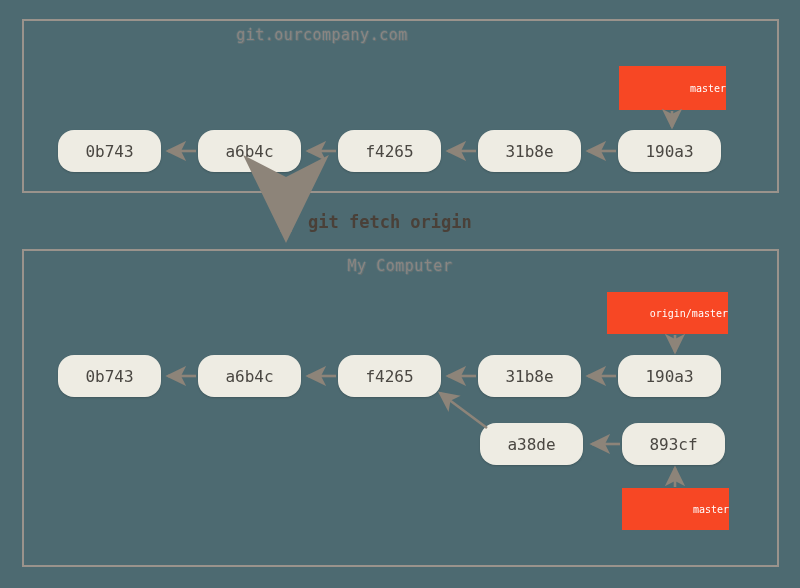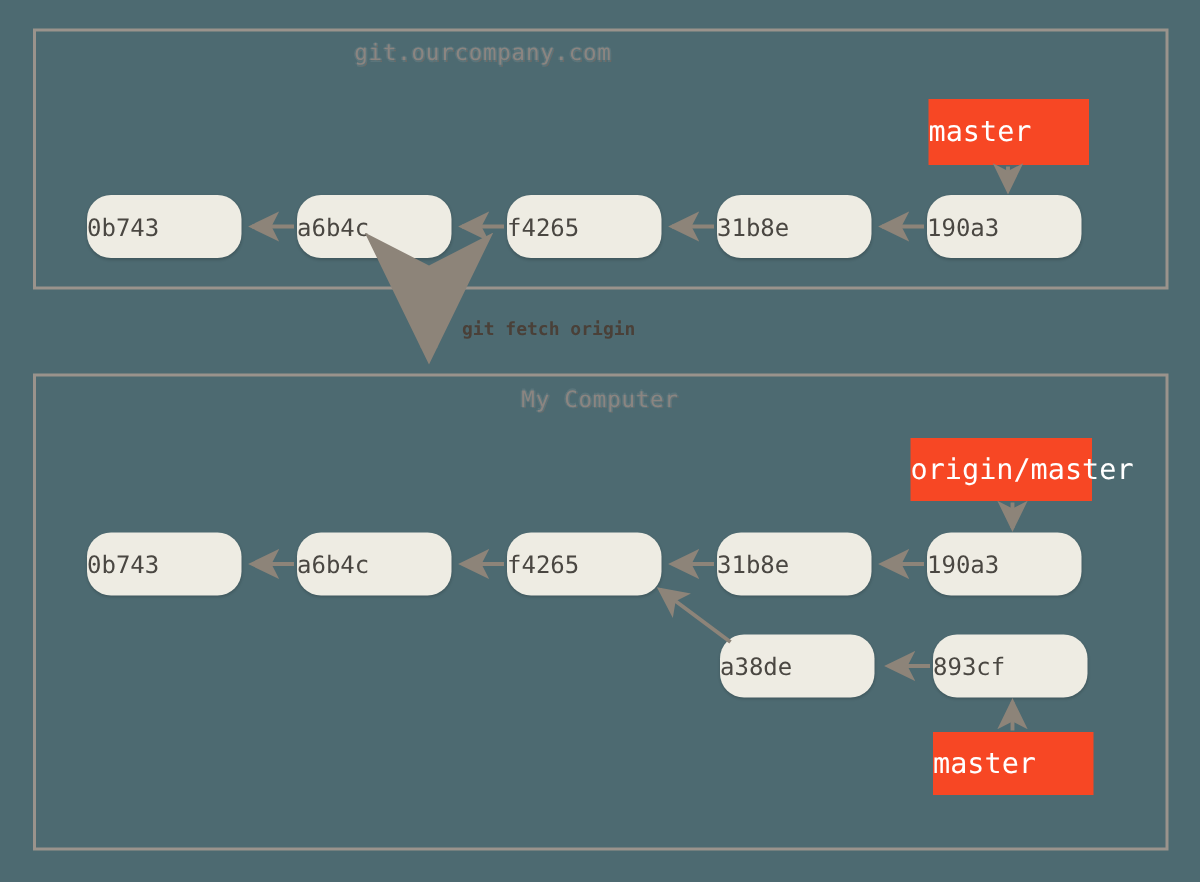--- a/index.html
+++ b/index.html
@@ -48,55 +48,56 @@
 
   
   .commit {
     position: absolute;
     width: 103px;
     height: 42px;
     background: #eeece3;
     border-radius: 16px;
     display: flex;
     align-items: center;
+    justify-content: center;
     font-family: "DejaVu Sans Mono", "Liberation Mono", monospace;
     font-size: 16px;
     color: #4a4742;
     box-shadow: 0 1px 2px rgba(0,0,0,0.18);
     user-select: none;
   }
 
   
   .branch {
     position: absolute;
     background: #f74724;
     display: flex;
     align-items: center;
-    justify-content: flex-start;
+    justify-content: flex-end;
     font-family: "DejaVu Sans Mono", "Liberation Mono", monospace;
-    font-size: 19px;
+    font-size: 10px;
     color: #ffffff;
     user-select: none;
   }
 
   
   #wires {
     position: absolute;
     left: 0; top: 0;
     width: 800px; height: 588px;
     pointer-events: none;
   }
 
   
   #fetch-label {
     position: absolute;
     left: 308px;
     top: 212px;
     font-family: "DejaVu Sans Mono", "Liberation Mono", monospace;
-    font-size: 12px;
+    font-size: 17px;
     font-weight: bold;
     color: #4a4038;
     white-space: nowrap;
     user-select: none;
   }
 </style>
 </head>
 <body>
 
 <div id="canvas">

